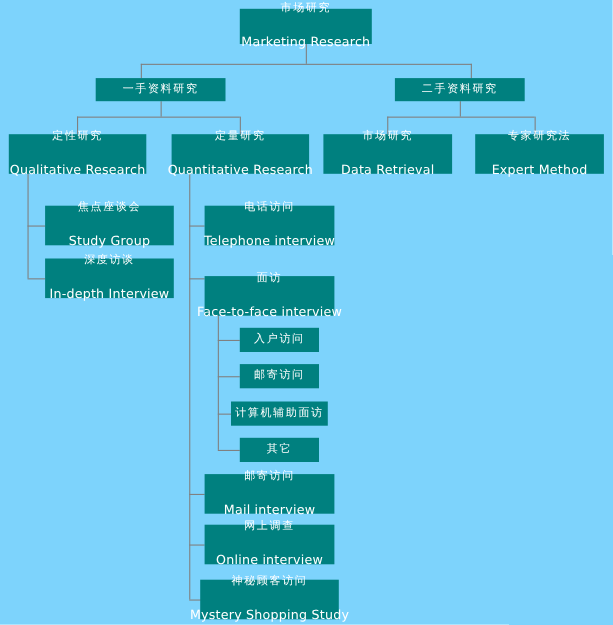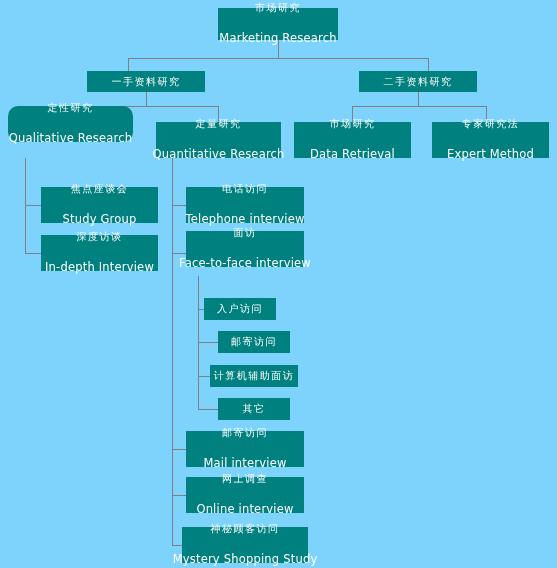--- a/index.html
+++ b/index.html
@@ -92,21 +92,21 @@
   </div>
 
   <div class="node cn-only" style="left:87px; top:71px; width:118px; height:21px;">
     <span class="cn">一手资料研究</span>
   </div>
 
   <div class="node cn-only" style="left:359px; top:71px; width:118px; height:21px;text-align:center;">
     <span class="cn">二手资料研究</span>
   </div>
 
-  <div class="node" style="left:8px; top:106px; width:125px; height:36px;border-radius:10px;">
+  <div class="node" style="left:8px; top:122px; width:125px; height:36px;">
     <span class="cn">定性研究</span>
     <span class="en">Qualitative Research</span>
   </div>
 
   <div class="node" style="left:156px; top:122px; width:125px; height:36px;">
     <span class="cn">定量研究</span>
     <span class="en">Quantitative Research</span>
   </div>
 
   <div class="node" style="left:294px; top:122px; width:117px; height:36px;">
@@ -127,26 +127,26 @@
   <div class="node" style="left:41px; top:235px; width:117px; height:36px;">
     <span class="cn">深度访谈</span>
     <span class="en">In-depth Interview</span>
   </div>
 
   <div class="node" style="left:186px; top:187px; width:118px; height:36px;">
     <span class="cn">电话访问</span>
     <span class="en">Telephone interview</span>
   </div>
 
-  <div class="node" style="left:186px; top:231px; width:118px; height:36px;">
+  <div class="node" style="left:186px; top:251px; width:118px; height:36px;">
     <span class="cn">面访</span>
     <span class="en">Face-to-face interview</span>
   </div>
 
-  <div class="node cn-only" style="left:204px; top:298px; width:72px; height:22px;">
+  <div class="node cn-only" style="left:218px; top:298px; width:72px; height:22px;">
     <span class="cn">入户访问</span>
   </div>
 
   <div class="node cn-only" style="left:218px; top:331px; width:72px; height:22px;">
     <span class="cn">邮寄访问</span>
   </div>
 
   <div class="node cn-only" style="left:210px; top:365px; width:88px; height:22px;">
     <span class="cn">计算机辅助面访</span>
   </div>

